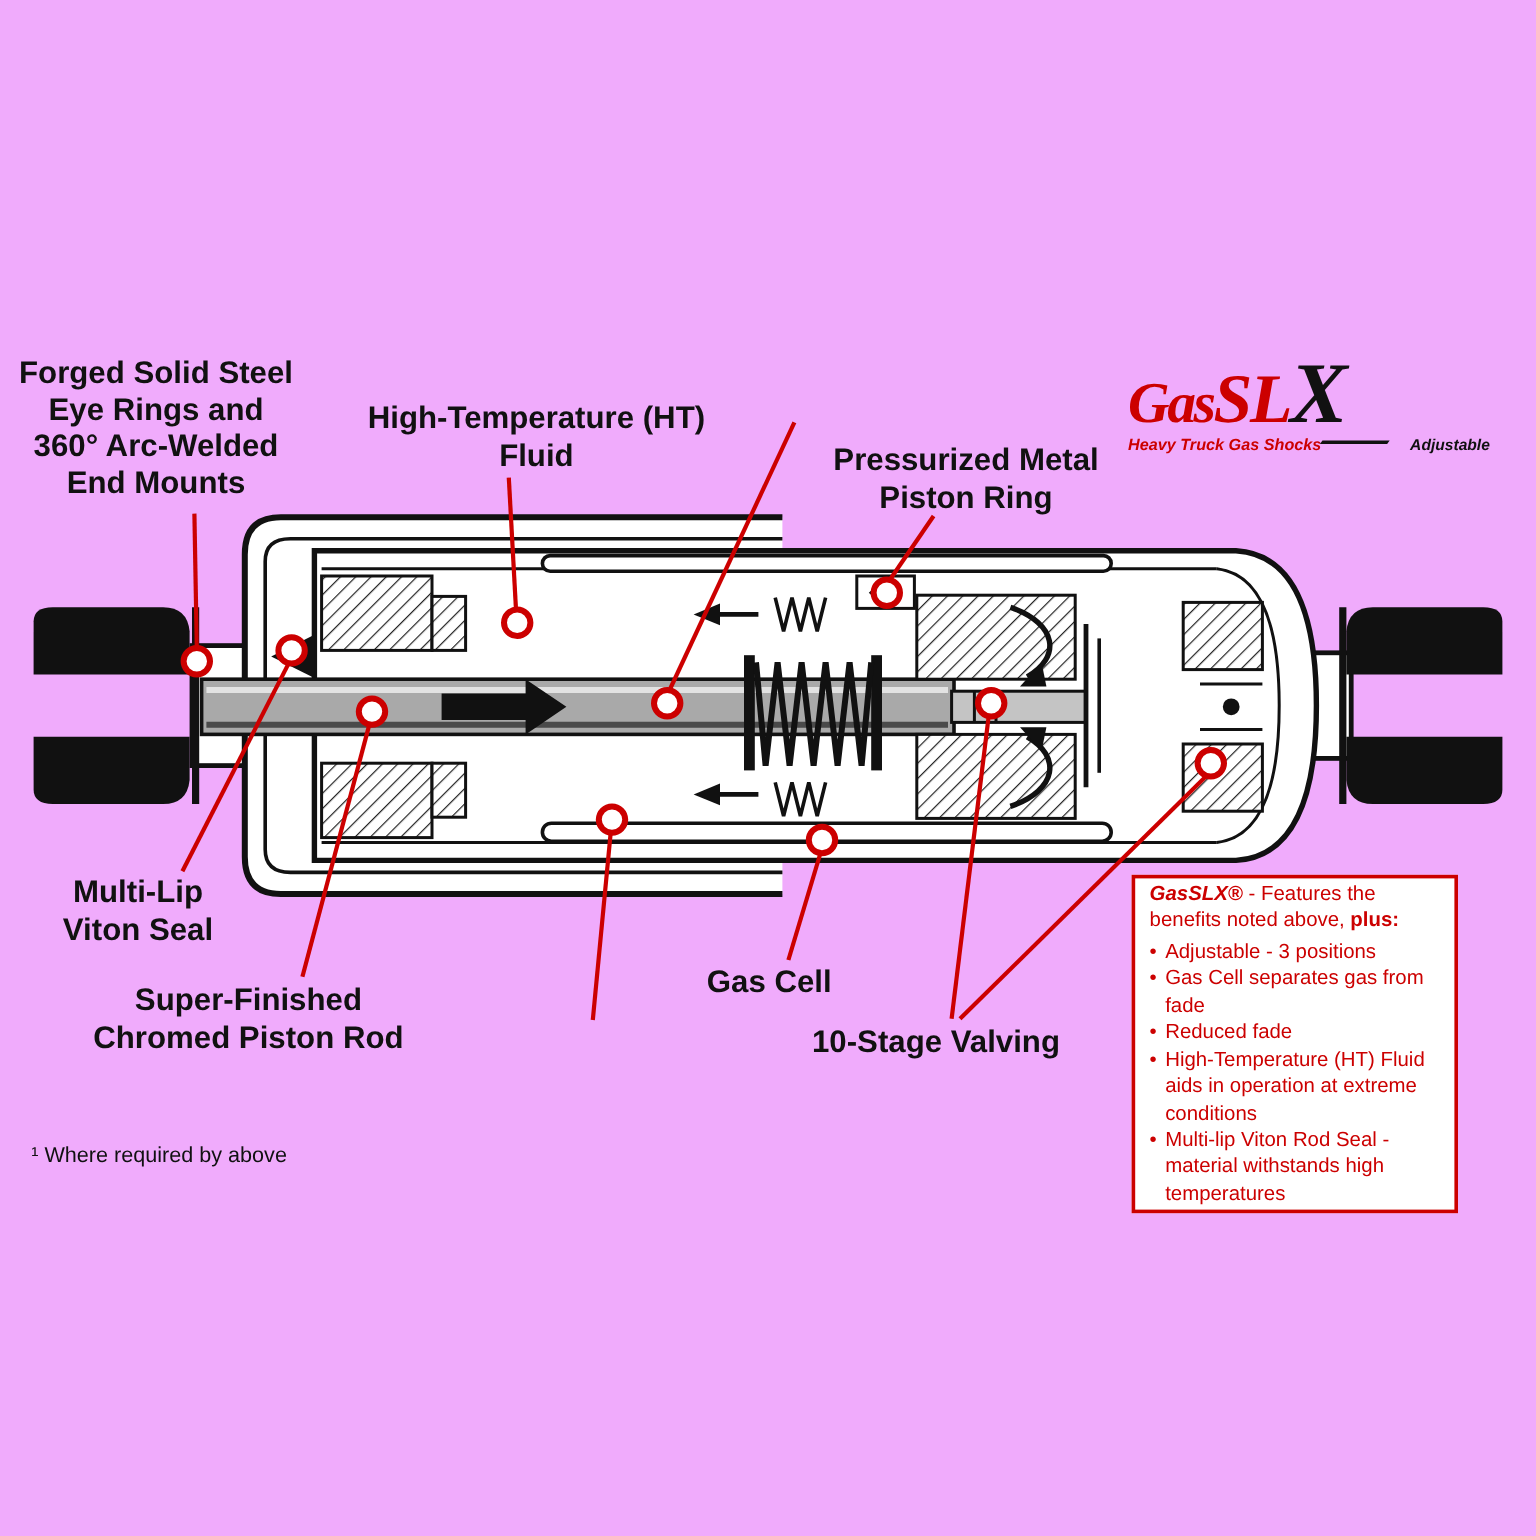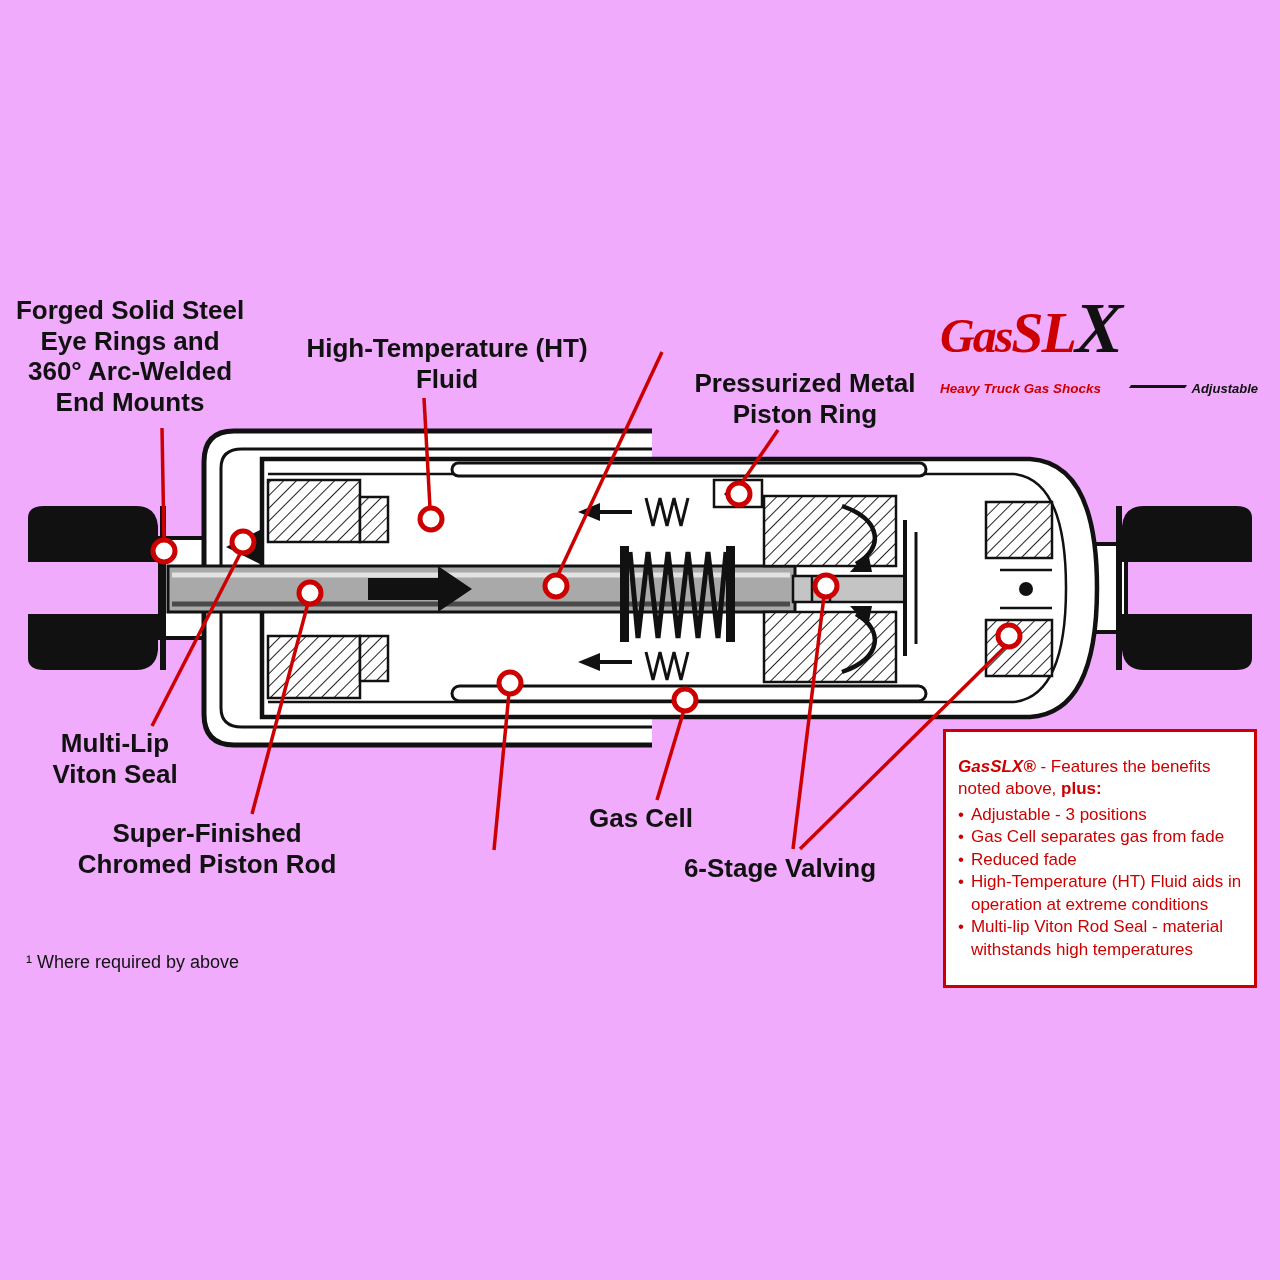--- a/index.html
+++ b/index.html
@@ -9,28 +9,28 @@
   .label{position:absolute;transform:translateX(-50%);text-align:center;white-space:pre-line;
          font-weight:bold;font-size:26px;line-height:1.18;color:#111;}
   .footnote{position:absolute;left:26px;top:952px;font-size:18px;font-weight:normal;color:#111;}
   
   .logo{position:absolute;left:940px;top:296px;width:318px;}
   .logo-row{font-family:"Liberation Serif",serif;font-style:italic;font-weight:bold;
             color:#cc0000;line-height:.9;letter-spacing:-2px;white-space:nowrap;}
   .logo-gas{font-size:48px;}
   .logo-sl{font-size:58px;}
   .logo-x{font-size:72px;color:#111;}
-  .logo-sub{display:flex;justify-content:space-between;align-items:flex-end;margin-top:20px;}
+  .logo-sub{display:flex;align-items:flex-end;margin-top:2px;}
   .logo-tag{color:#cc0000;font-style:italic;font-weight:bold;font-size:13.5px;white-space:nowrap;}
-  .logo-badge-wrap{display:flex;align-items:center;}
+  .logo-badge-wrap{display:flex;align-items:center;gap:12px;}
   .logo-swoosh{display:inline-block;width:56px;height:3px;background:#111;transform:skewX(-35deg);margin:0 6px 3px 0;}
   .logo-badge{color:#111;font-style:italic;font-weight:bold;font-size:13px;white-space:nowrap;}
   
-  .features{position:absolute;left:943px;top:729px;width:314px;box-sizing:border-box;
-            border:3px solid #cc0000;background:#fff;padding:24px 12px;min-height:256px;
+  .features{position:absolute;left:943px;top:729px;width:272px;box-sizing:border-box;
+            border:3px solid #cc0000;background:#fff;padding:2px 12px;min-height:256px;
             color:#cc0000;font-size:17px;line-height:1.32;}
   .feat-intro{margin-bottom:3px;}
   .brand-i{font-weight:bold;font-style:italic;}
   .bold{font-weight:bold;}
   .feat-item{display:flex;gap:7px;}
   .feat-bullet{flex:0 0 auto;}
 </style>
 </head>
 <body>
 
@@ -166,21 +166,21 @@
 End Mounts</div>
   <div class="label" style="left:415px;top:333px;margin-left:32px;">High-Temperature (HT)
 Fluid</div>
   <div class="label" style="left:805px;top:368px;">Pressurized Metal
 Piston Ring</div>
   <div class="label" style="left:207px;top:818px;">Super-Finished
 Chromed Piston Rod</div>
   <div class="label" style="left:115px;top:728px;">Multi-Lip
 Viton Seal</div>
   <div class="label" style="left:641px;top:803px;">Gas Cell</div>
-  <div class="label" style="left:780px;top:853px;">6-Stage Valving</div>
+  <div class="label" style="left:780px;top:853px;">10-Stage Valving</div>
   <div class="footnote">¹ Where required by above</div>
 
   <div class="logo">
     <div class="logo-row">
       <span class="logo-gas">Gas</span><span class="logo-sl">SL</span><span class="logo-x">X</span>
     </div>
     <div class="logo-sub">
       <span class="logo-tag">Heavy Truck Gas Shocks</span>
       <span class="logo-badge-wrap">
         <span class="logo-swoosh"></span>

